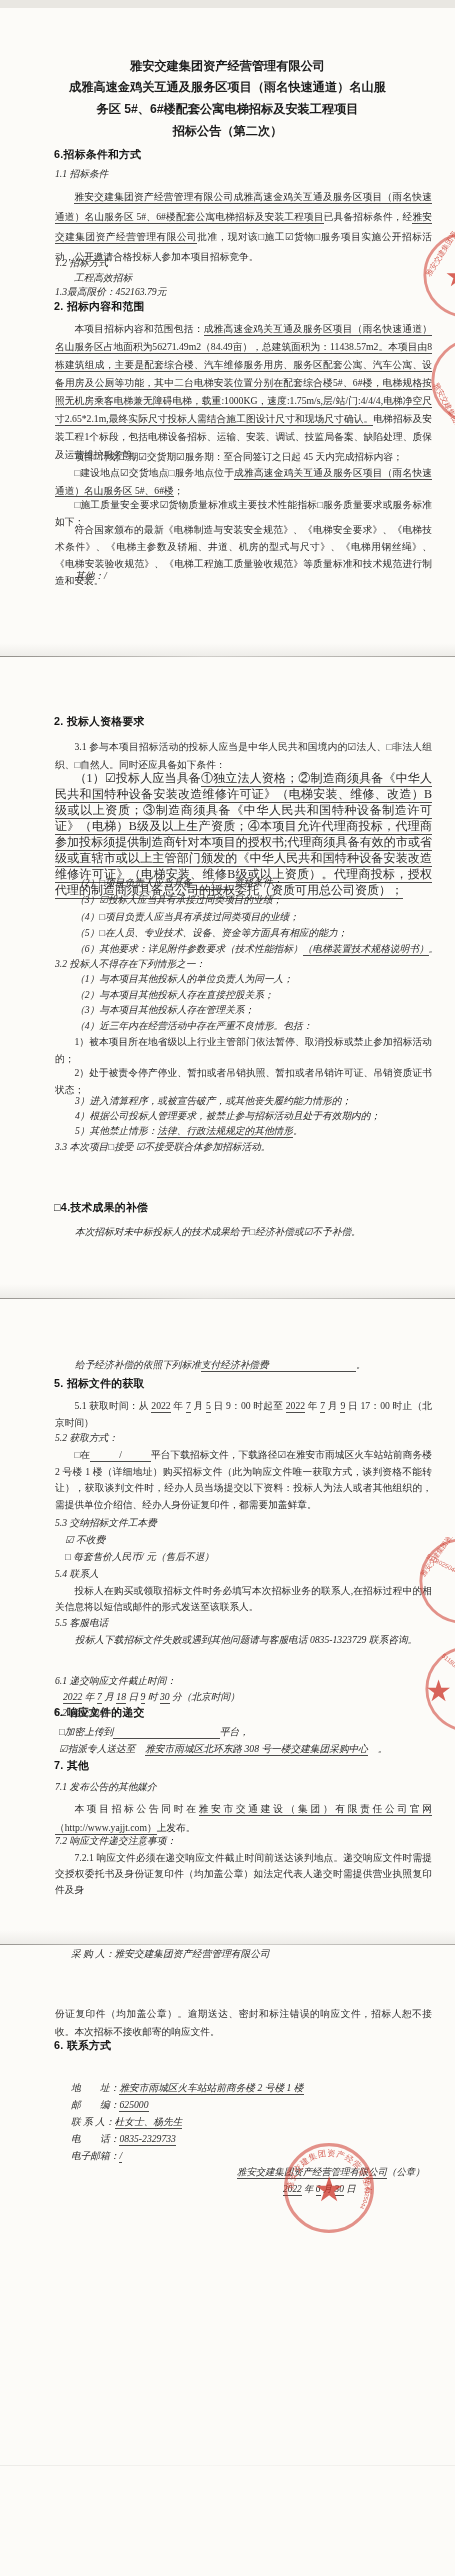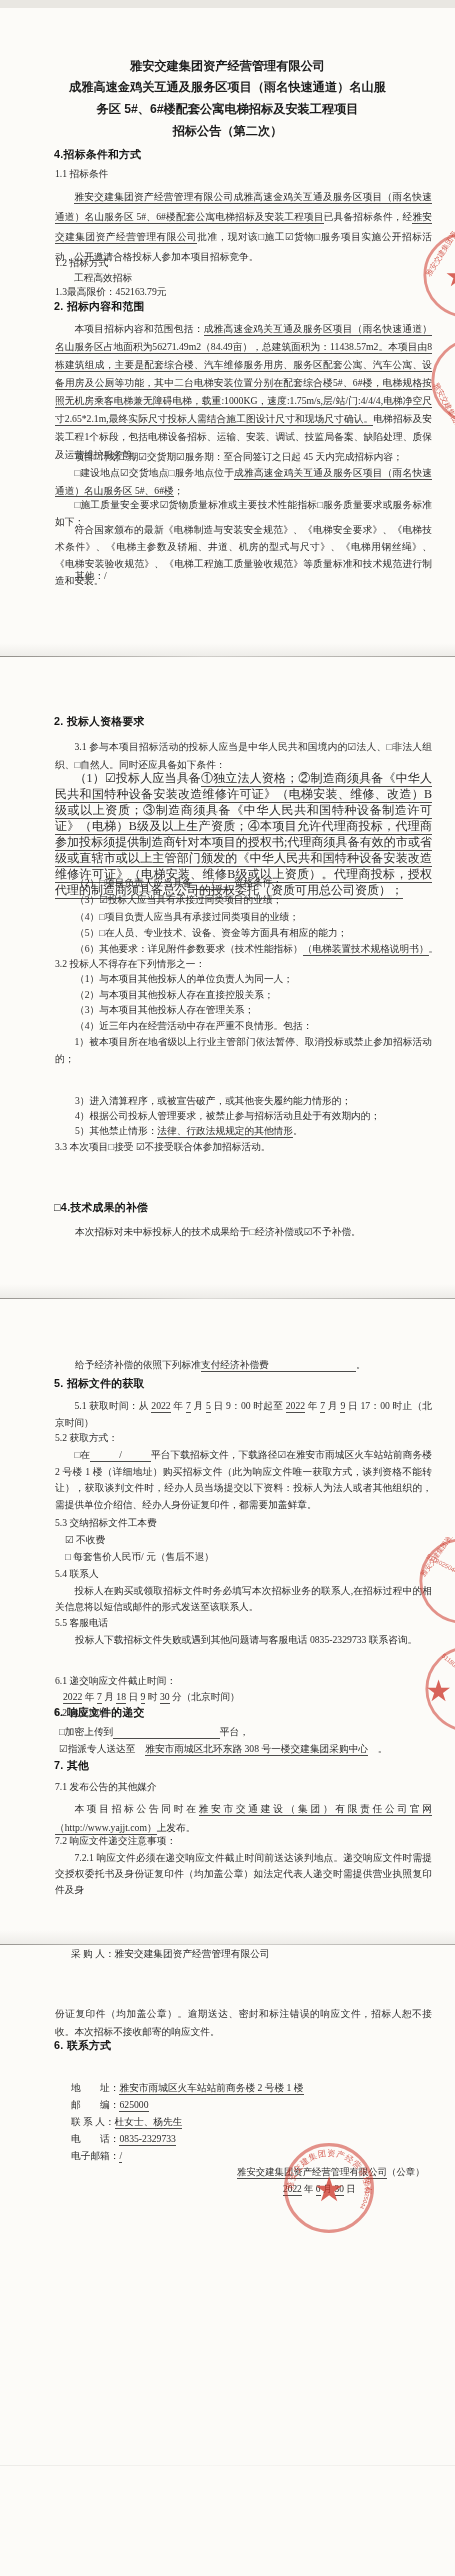--- a/index.html
+++ b/index.html
@@ -6,21 +6,21 @@
   .doc{position:relative;width:455px;height:2576px;margin:8px auto;background:#fcfbf8;
        overflow:hidden;color:#2b2b2b;
        font-family:"Liberation Serif","DejaVu Serif",serif;}
   .abs{position:absolute;}
   .title{left:0;width:455px;text-align:center;
          font-family:"Liberation Sans","DejaVu Sans",sans-serif;
          font-weight:700;font-size:12.2px;line-height:21.6px;color:#1c1c1c;}
   .h{left:54px;font-family:"Liberation Sans","DejaVu Sans",sans-serif;
      font-weight:700;font-size:10.8px;color:#161616;letter-spacing:0.3px;}
   .blk{left:55px;width:377px;font-size:9.7px;line-height:19.4px;text-align:justify;}
-  .line{left:55px;font-size:9.7px;white-space:nowrap;}
+  .line{left:55px;font-size:9.7px;white-space:nowrap;font-style:italic;}
   .ind{text-indent:19.4px;}
   .useg{border-bottom:0.7px solid rgba(45,45,45,.85);padding-bottom:0.6px;}
   .pbreak{left:0;width:455px;height:1.1px;
           background:linear-gradient(90deg,rgba(70,66,60,.55),rgba(70,66,60,.18) 45%,rgba(70,66,60,.45));}
   .pbreak.faint{opacity:.16;}
   .shadowband{left:0;width:455px;height:13.7px;
           background:linear-gradient(180deg,rgba(255,255,255,0),rgba(110,104,94,.10));}
   .sealtxt{fill:rgba(205,58,45,.78);font-family:"Liberation Sans","DejaVu Sans",sans-serif;}
   .sealring{stroke:rgba(205,58,45,.55);fill:none;}
   svg.seal{position:absolute;}
@@ -28,21 +28,21 @@
 </head>
 <body>
 
 <div class="doc">
 
   <div class="abs title" style="top:48px">雅安交建集团资产经营管理有限公司</div>
   <div class="abs title" style="top:69px">成雅高速金鸡关互通及服务区项目（雨名快速通道）名山服</div>
   <div class="abs title" style="top:91px">务区 5#、6#楼配套公寓电梯招标及安装工程项目</div>
   <div class="abs title" style="top:113px">招标公告（第二次）</div>
 
-  <div class="abs h" style="top:140px">4.招标条件和方式</div>
+  <div class="abs h" style="top:140px">6.招标条件和方式</div>
   <div class="abs line" style="top:160px">1.1 招标条件</div>
   <div class="abs blk ind" style="top:179px;line-height:20px"><span class="useg">雅安交建集团资产经营管理有限公司成雅高速金鸡关互通及服务区项目（雨名快速通道）名山服务区 5#、6#楼配套公寓电梯招标及安装工程项目</span><span>已具备招标条件，经</span><span class="useg">雅安交建集团资产经营管理有限公司</span><span>批准，现对该□施工☑货物□服务项目实施公开招标活动，公开邀请合格投标人参加本项目招标竞争。</span></div>
   <div class="abs line" style="top:249px">1.2 招标方式</div>
   <div class="abs line" style="top:264px;left:74px">工程高效招标</div>
   <div class="abs line" style="top:278px">1.3最高限价：452163.79元</div>
 
   <div class="abs h" style="top:292px">2. 招标内容和范围</div>
   <div class="abs blk ind" style="top:312px;line-height:18px"><span>本项目招标内容和范围包括：</span><span class="useg">成雅高速金鸡关互通及服务区项目（雨名快速通道）名山服务区占地面积为56271.49m2（84.49亩），总建筑面积为：11438.57m2。本项目由8栋建筑组成，主要是配套综合楼、汽车维修服务用房、服务区配套公寓、汽车公寓、设备用房及公厕等功能，其中二台电梯安装位置分别在配套综合楼5#、6#楼，电梯规格按照无机房乘客电梯兼无障碍电梯，载重:1000KG，速度:1.75m/s,层/站/门:4/4/4,电梯净空尺寸2.65*2.1m,最终实际尺寸投标人需结合施工图设计尺寸和现场尺寸确认。</span><span>电梯招标及安装工程1个标段，包括电梯设备招标、运输、安装、调试、技监局备案、缺陷处理、质保及运营维护服务等。</span></div>
   <div class="abs blk ind" style="top:440px;line-height:17px">项目□计划工期☑交货期☑服务期：至合同签订之日起 45 天内完成招标内容；</div>
   <div class="abs blk ind" style="top:456px;line-height:17.6px"><span>□建设地点☑交货地点□服务地点位于</span><span class="useg">成雅高速金鸡关互通及服务区项目（雨名快速通道）名山服务区 5#、6#楼</span><span>；</span></div>
@@ -70,20 +70,21 @@
   <div class="abs line" style="top:886px;left:75px">（3）☑投标人应当具有承接过同类项目的业绩；</div>
   <div class="abs line" style="top:903px;left:75px">（4）□项目负责人应当具有承接过同类项目的业绩；</div>
   <div class="abs line" style="top:919px;left:75px">（5）□在人员、专业技术、设备、资金等方面具有相应的能力；</div>
   <div class="abs line" style="top:935px;left:75px"><span>（6）其他要求：详见附件参数要求（技术性能指标）</span><span class="useg">（电梯装置技术规格说明书）</span><span>。</span></div>
   <div class="abs line" style="top:950px">3.2 投标人不得存在下列情形之一：</div>
   <div class="abs line" style="top:965px;left:75px">（1）与本项目其他投标人的单位负责人为同一人；</div>
   <div class="abs line" style="top:981px;left:75px">（2）与本项目其他投标人存在直接控股关系；</div>
   <div class="abs line" style="top:996px;left:75px">（3）与本项目其他投标人存在管理关系；</div>
   <div class="abs line" style="top:1012px;left:75px">（4）近三年内在经营活动中存在严重不良情形。包括：</div>
   <div class="abs blk ind" style="top:1026px;line-height:16.5px">1）被本项目所在地省级以上行业主管部门依法暂停、取消投标或禁止参加招标活动的；</div>
+  <div class="abs blk ind" style="top:1057px;line-height:16.5px">2）处于被责令停产停业、暂扣或者吊销执照、暂扣或者吊销许可证、吊销资质证书状态；</div>
   <div class="abs line" style="top:1087px;left:75px">3）进入清算程序，或被宣告破产，或其他丧失履约能力情形的；</div>
   <div class="abs line" style="top:1102px;left:75px">4）根据公司投标人管理要求，被禁止参与招标活动且处于有效期内的；</div>
   <div class="abs line" style="top:1117px;left:75px"><span>5）其他禁止情形：</span><span class="useg">法律、行政法规规定的其他情形</span><span>。</span></div>
   <div class="abs line" style="top:1133px">3.3 本次项目□接受 ☑不接受联合体参加招标活动。</div>
   <div class="abs h" style="top:1193px">□4.技术成果的补偿</div>
   <div class="abs line" style="top:1218px;left:75px">本次招标对未中标投标人的技术成果给于□经济补偿或☑不予补偿。</div>
 
   <div class="abs shadowband" style="top:1276px"></div>
   <div class="abs pbreak" style="top:1290px"></div>
 
@@ -91,21 +92,21 @@
   <div class="abs h" style="top:1369px">5. 招标文件的获取</div>
   <div class="abs blk ind" style="top:1389px;line-height:17px"><span>5.1 获取时间：从 </span><span class="useg">2022</span><span> 年 </span><span class="useg">7</span><span> 月 </span><span class="useg">5</span><span> 日 9：00 时起至 </span><span class="useg">2022</span><span> 年 </span><span class="useg">7</span><span> 月 </span><span class="useg">9</span><span> 日 17：00 时止（北京时间）</span></div>
   <div class="abs line" style="top:1424px">5.2 获取方式：</div>
   <div class="abs blk ind" style="top:1439px;line-height:16.5px"><span>□在</span><span class="useg">　　　/　　　</span><span>平台下载招标文件，下载路径☑在雅安市雨城区火车站站前商务楼 2 号楼 1 楼（详细地址）购买招标文件（此为响应文件唯一获取方式，谈判资格不能转让），获取谈判文件时，经办人员当场提交以下资料：投标人为法人或者其他组织的，需提供单位介绍信、经办人身份证复印件，都需要加盖鲜章。</span></div>
   <div class="abs line" style="top:1509px">5.3 交纳招标文件工本费</div>
   <div class="abs line" style="top:1526px;left:65px">☑ 不收费</div>
   <div class="abs line" style="top:1543px;left:65px">□ 每套售价人民币/ 元（售后不退）</div>
   <div class="abs line" style="top:1560px">5.4 联系人</div>
   <div class="abs blk ind" style="top:1575px;line-height:16px">投标人在购买或领取招标文件时务必填写本次招标业务的联系人,在招标过程中的相关信息将以短信或邮件的形式发送至该联系人。</div>
   <div class="abs line" style="top:1609px">5.5 客服电话</div>
-  <div class="abs line" style="top:1626px;left:75px">投标人下载招标文件失败或遇到其他问题请与客服电话 0835-2329733 联系咨询。</div>
+  <div class="abs line" style="top:1626px;left:75px">投标人下载招标文件失败或遇到其他问题请与客服电话 0835-1323729 联系咨询。</div>
   <div class="abs h" style="top:1698px">6. 响应文件的递交</div>
   <div class="abs line" style="top:1667px">6.1 递交响应文件截止时间：</div>
   <div class="abs line" style="top:1683px;left:63px"><span class="useg">2022</span><span> 年 </span><span class="useg">7</span><span> 月 </span><span class="useg">18</span><span> 日 </span><span class="useg">9</span><span> 时 </span><span class="useg">30</span><span> 分（北京时间）</span></div>
   <div class="abs line" style="top:1699px">6.2 递交地址</div>
   <div class="abs line" style="top:1718px;left:59px"><span>□加密上传到</span><span class="useg">　　　　　　　　　　　</span><span>平台，</span></div>
   <div class="abs line" style="top:1735px;left:59px"><span>☑指派专人送达至　</span><span class="useg">雅安市雨城区北环东路 308 号一楼交建集团采购中心</span><span>　。</span></div>
   <div class="abs h" style="top:1751px">7. 其他</div>
   <div class="abs line" style="top:1773px">7.1 发布公告的其他媒介</div>
   <div class="abs blk ind" style="top:1791px;line-height:19px"><span>本项目招标公告同时在</span><span class="useg">雅安市交通建设（集团）有限责任公司官网（http://www.yajjt.com）</span><span>上发布。</span></div>
   <div class="abs line" style="top:1827px">7.2 响应文件递交注意事项：</div>

